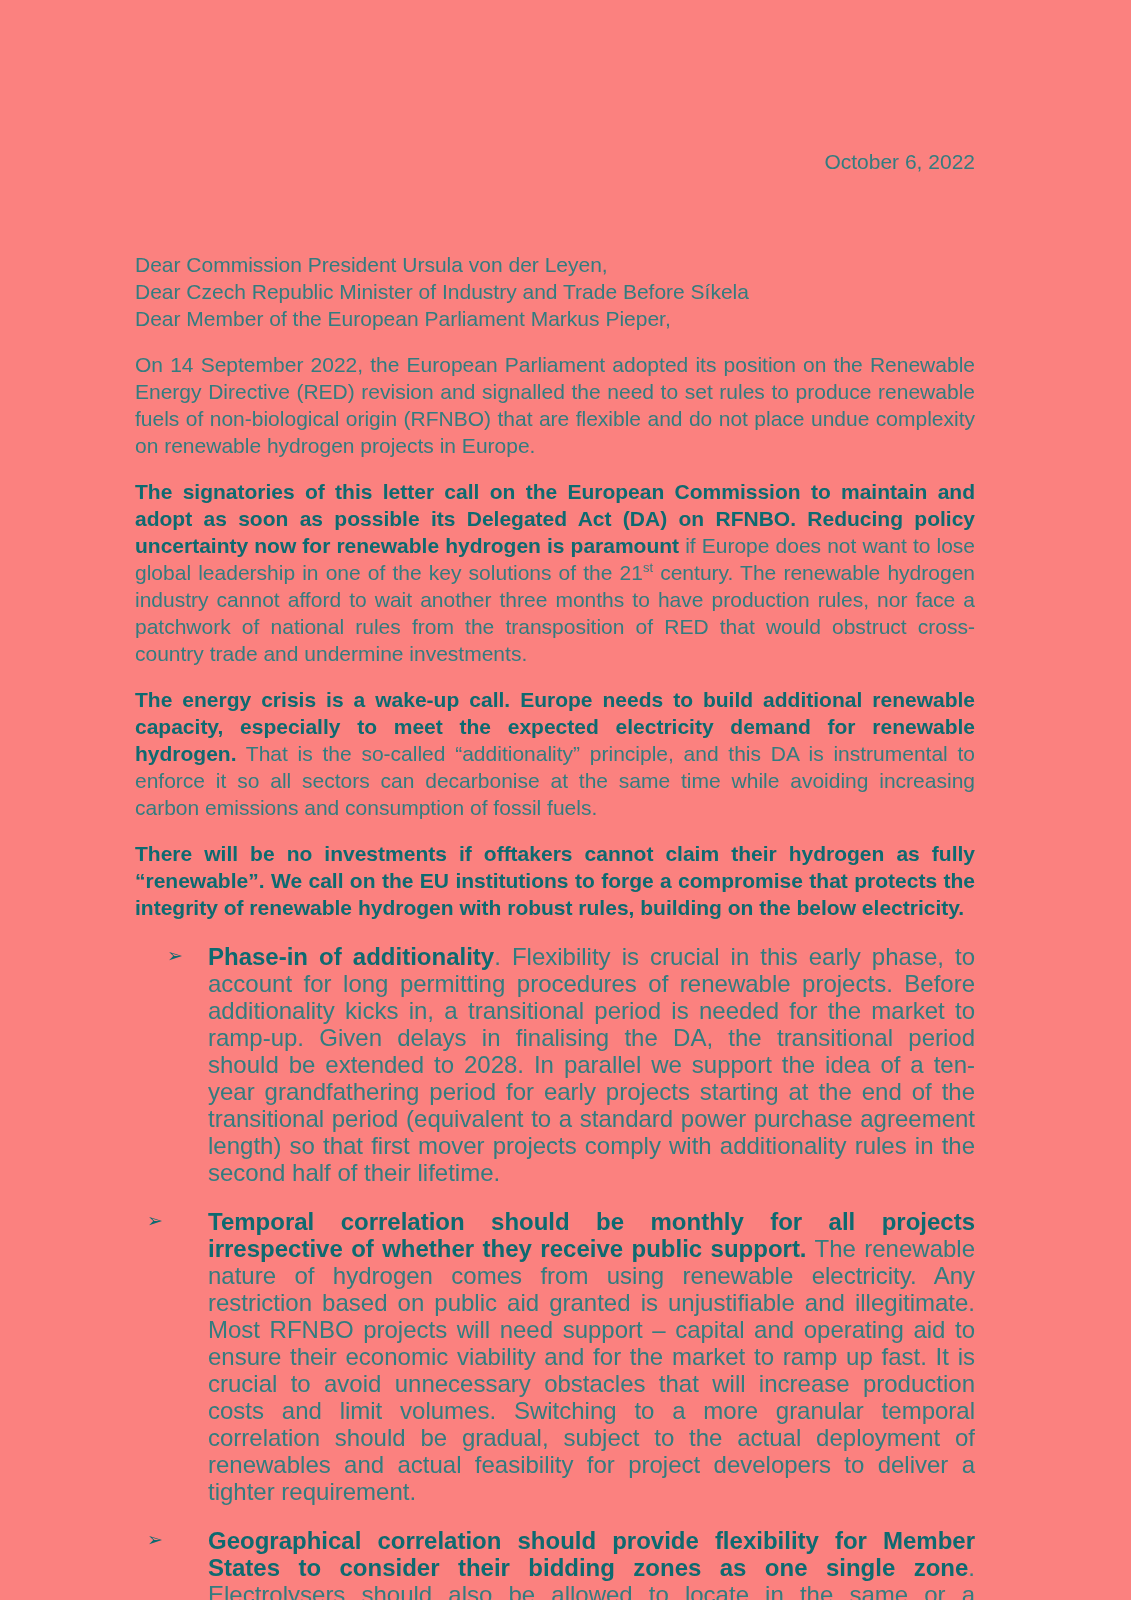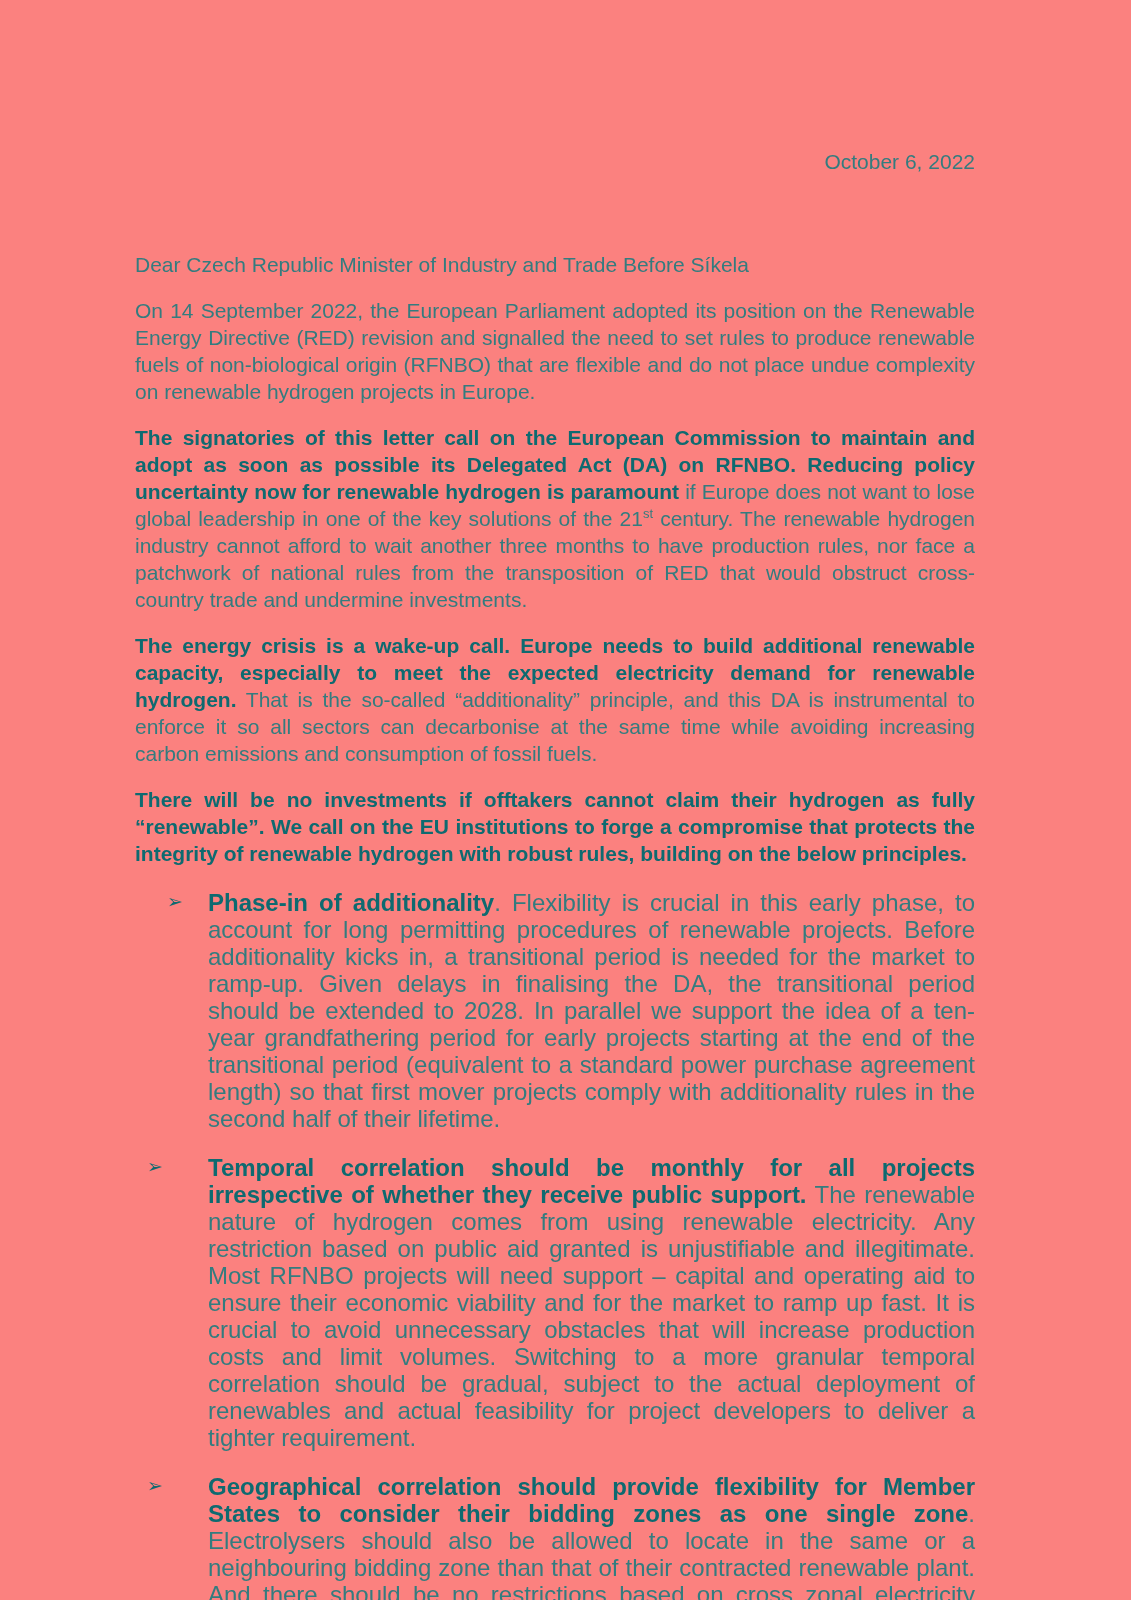--- a/index.html
+++ b/index.html
@@ -76,27 +76,29 @@
     color: var(--txt);
   }
 </style>
 </head>
 <body>
 
 <div class="page">
   <div class="content">
     <div class="date">October 6, 2022</div>
     <div class="salutation" id="salutation">
+        <div>Dear Commission President Ursula von der Leyen,</div>
         <div>Dear Czech Republic Minister of Industry and Trade Before Síkela</div>
+        <div>Dear Member of the European Parliament Markus Pieper,</div>
       </div>
     <div class="body-blocks" id="paragraphs">
         <div class="para"><span>On 14 September 2022, the European Parliament adopted its position on the Renewable Energy Directive (RED) revision and signalled the need to set rules to produce renewable fuels of non-biological origin (RFNBO) that are flexible and do not place undue complexity on renewable hydrogen projects in Europe.</span></div>
         <div class="para"><span class="bold">The signatories of this letter call on the European Commission to maintain and adopt as soon as possible its Delegated Act (DA) on RFNBO. Reducing policy uncertainty now for renewable hydrogen is paramount</span><span> if Europe does not want to lose global leadership in one of the key solutions of the 21</span><sup>st</sup><span> century. The renewable hydrogen industry cannot afford to wait another three months to have production rules, nor face a patchwork of national rules from the transposition of RED that would obstruct cross-country trade and undermine investments.</span></div>
         <div class="para"><span class="bold">The energy crisis is a wake-up call. Europe needs to build additional renewable capacity, especially to meet the expected electricity demand for renewable hydrogen.</span><span> That is the so-called “additionality” principle, and this DA is instrumental to enforce it so all sectors can decarbonise at the same time while avoiding increasing carbon emissions and consumption of fossil fuels.</span></div>
-        <div class="para"><span class="bold">There will be no investments if offtakers cannot claim their hydrogen as fully “renewable”. We call on the EU institutions to forge a compromise that protects the integrity of renewable hydrogen with robust rules, building on the below principles.</span></div>
+        <div class="para"><span class="bold">There will be no investments if offtakers cannot claim their hydrogen as fully “renewable”. We call on the EU institutions to forge a compromise that protects the integrity of renewable hydrogen with robust rules, building on the below electricity.</span></div>
       </div>
     <div class="bullet-list" id="bullets">
         <div class="bullet first">
           <span class="marker">➢</span>
           <div class="bullet-text"><span class="bold">Phase-in of additionality</span><span>. Flexibility is crucial in this early phase, to account for long permitting procedures of renewable projects. Before additionality kicks in, a transitional period is needed for the market to ramp-up. Given delays in finalising the DA, the transitional period should be extended to 2028. In parallel we support the idea of a ten-year grandfathering period for early projects starting at the end of the transitional period (equivalent to a standard power purchase agreement length) so that first mover projects comply with additionality rules in the second half of their lifetime.</span></div>
         </div>
         <div class="bullet">
           <span class="marker">➢</span>
           <div class="bullet-text"><span class="bold">Temporal correlation should be monthly for all projects irrespective of whether they receive public support.</span><span> The renewable nature of hydrogen comes from using renewable electricity. Any restriction based on public aid granted is unjustifiable and illegitimate. Most RFNBO projects will need support – capital and operating aid to ensure their economic viability and for the market to ramp up fast. It is crucial to avoid unnecessary obstacles that will increase production costs and limit volumes. Switching to a more granular temporal correlation should be gradual, subject to the actual deployment of renewables and actual feasibility for project developers to deliver a tighter requirement.</span></div>
         </div>

